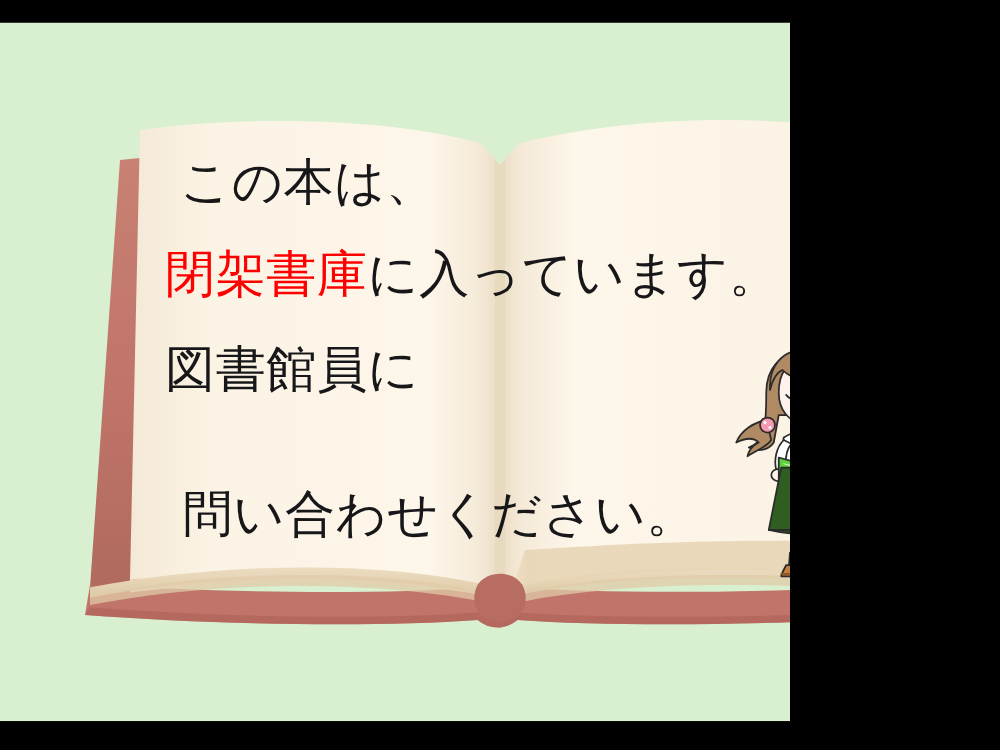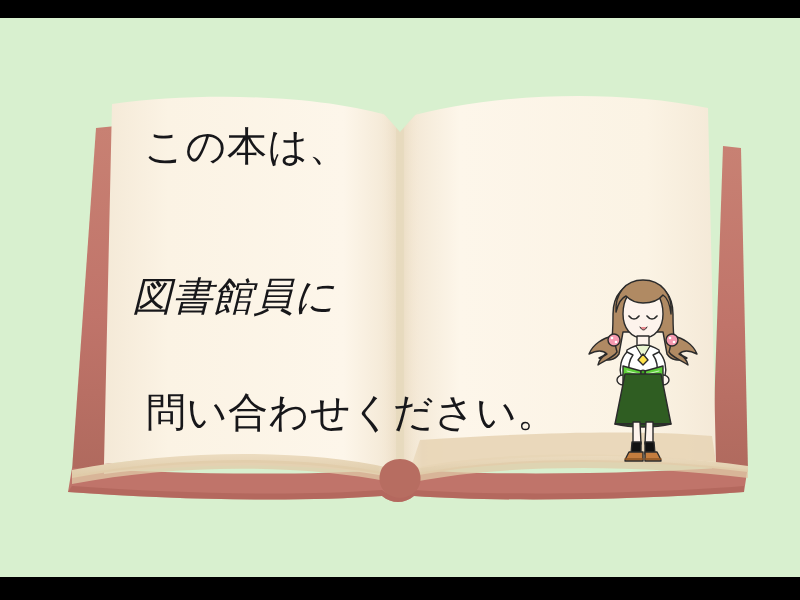--- a/index.html
+++ b/index.html
@@ -2,21 +2,21 @@
 <html><head>
 <meta charset="utf-8">
 <title>Library Notice</title>
 <style>
   html,body{margin:0;padding:0;}
   body{
     width:800px;height:600px;overflow:hidden;
     background:#000;
     font-family:"Liberation Sans","DejaVu Sans",sans-serif;
   }
-  .stage{position:relative;width:800px;height:600px;overflow:hidden;background:#000;}
+  .stage{position:relative;width:632px;height:600px;overflow:hidden;background:#000;}
 
   
   .bar{position:absolute;left:0;width:800px;background:#000000;z-index:40;}
   .bar.top{top:0;height:18px;}
   .bar.bottom{bottom:0;height:23px;}
 
   
   .backdrop{
     position:absolute;left:0;top:18px;width:800px;height:559px;
     background:#d8f0cf;
@@ -31,21 +31,21 @@
     position:absolute;left:126px;top:108px;width:560px;height:310px;
     z-index:20;
   }
   .line{
     font-family:"DejaVu Sans","Liberation Sans",sans-serif;
     font-size:40px;line-height:1.0;color:#17171a;
     white-space:nowrap;font-weight:400;letter-spacing:0.5px;
   }
   .l1{position:absolute;left:18px;top:18px;}
   .l2{position:absolute;left:6px;top:92px;}
-  .l3{position:absolute;left:6px;top:168px;font-style:italic;}
+  .l3{position:absolute;left:6px;top:168px;}
   .l4{position:absolute;left:20px;top:244px;margin-top:40px;}
   .hl{color:#ff0000;}
 
   
   .girl{position:absolute;left:583px;top:270px;width:120px;height:195px;z-index:25;}
   .girl svg{width:120px;height:195px;display:block;}
 </style>
 </head>
 <body>
 
@@ -162,20 +162,23 @@
         <path d="M382,468 C 390,456 410,456 418,468 C 424,480 420,496 400,498
                  C 380,496 376,480 382,468 Z" fill="#b76d61"></path>
       </g>
     </svg>
   </div>
 
   <div class="textblock">
     <div class="line l1">
       <span>この本は、</span>
     </div>
+    <div class="line l2">
+      <span class="hl">閉架書庫</span><span>に入っています。</span>
+    </div>
     <div class="line l3">
       <span>図書館員に</span>
     </div>
     <div class="line l4">
       <span>問い合わせください。</span>
     </div>
   </div>
 
   <div class="girl">
     <svg viewBox="0 0 120 195" xmlns="http://www.w3.org/2000/svg">

